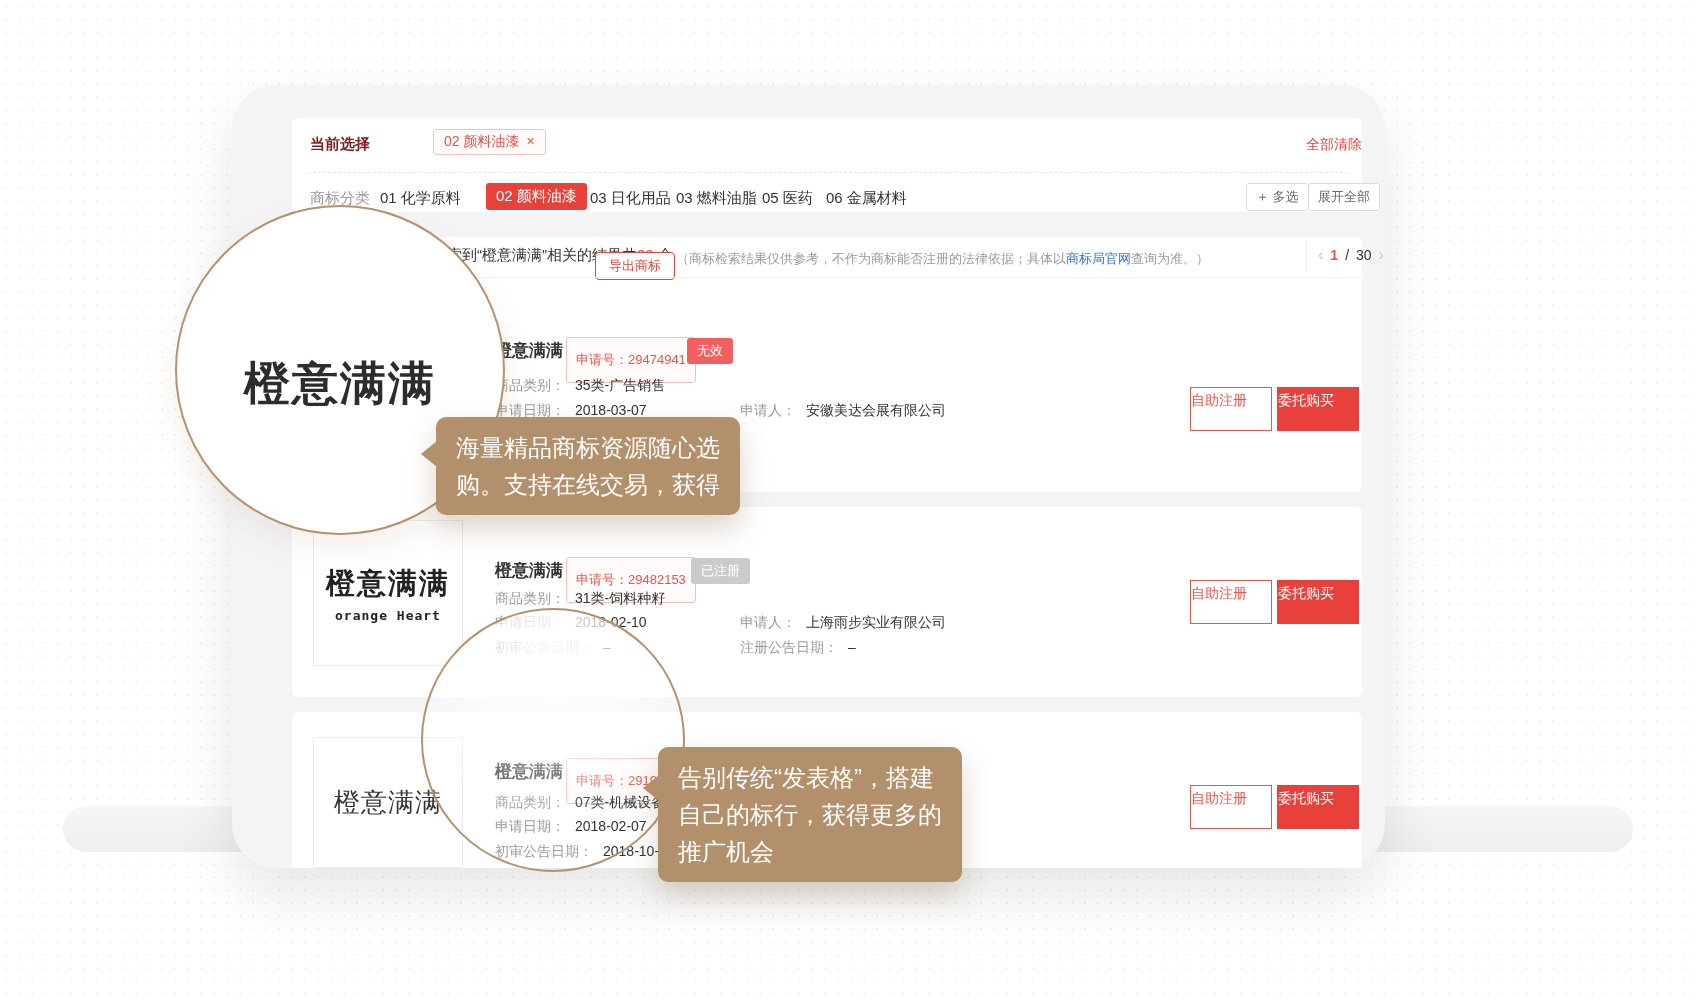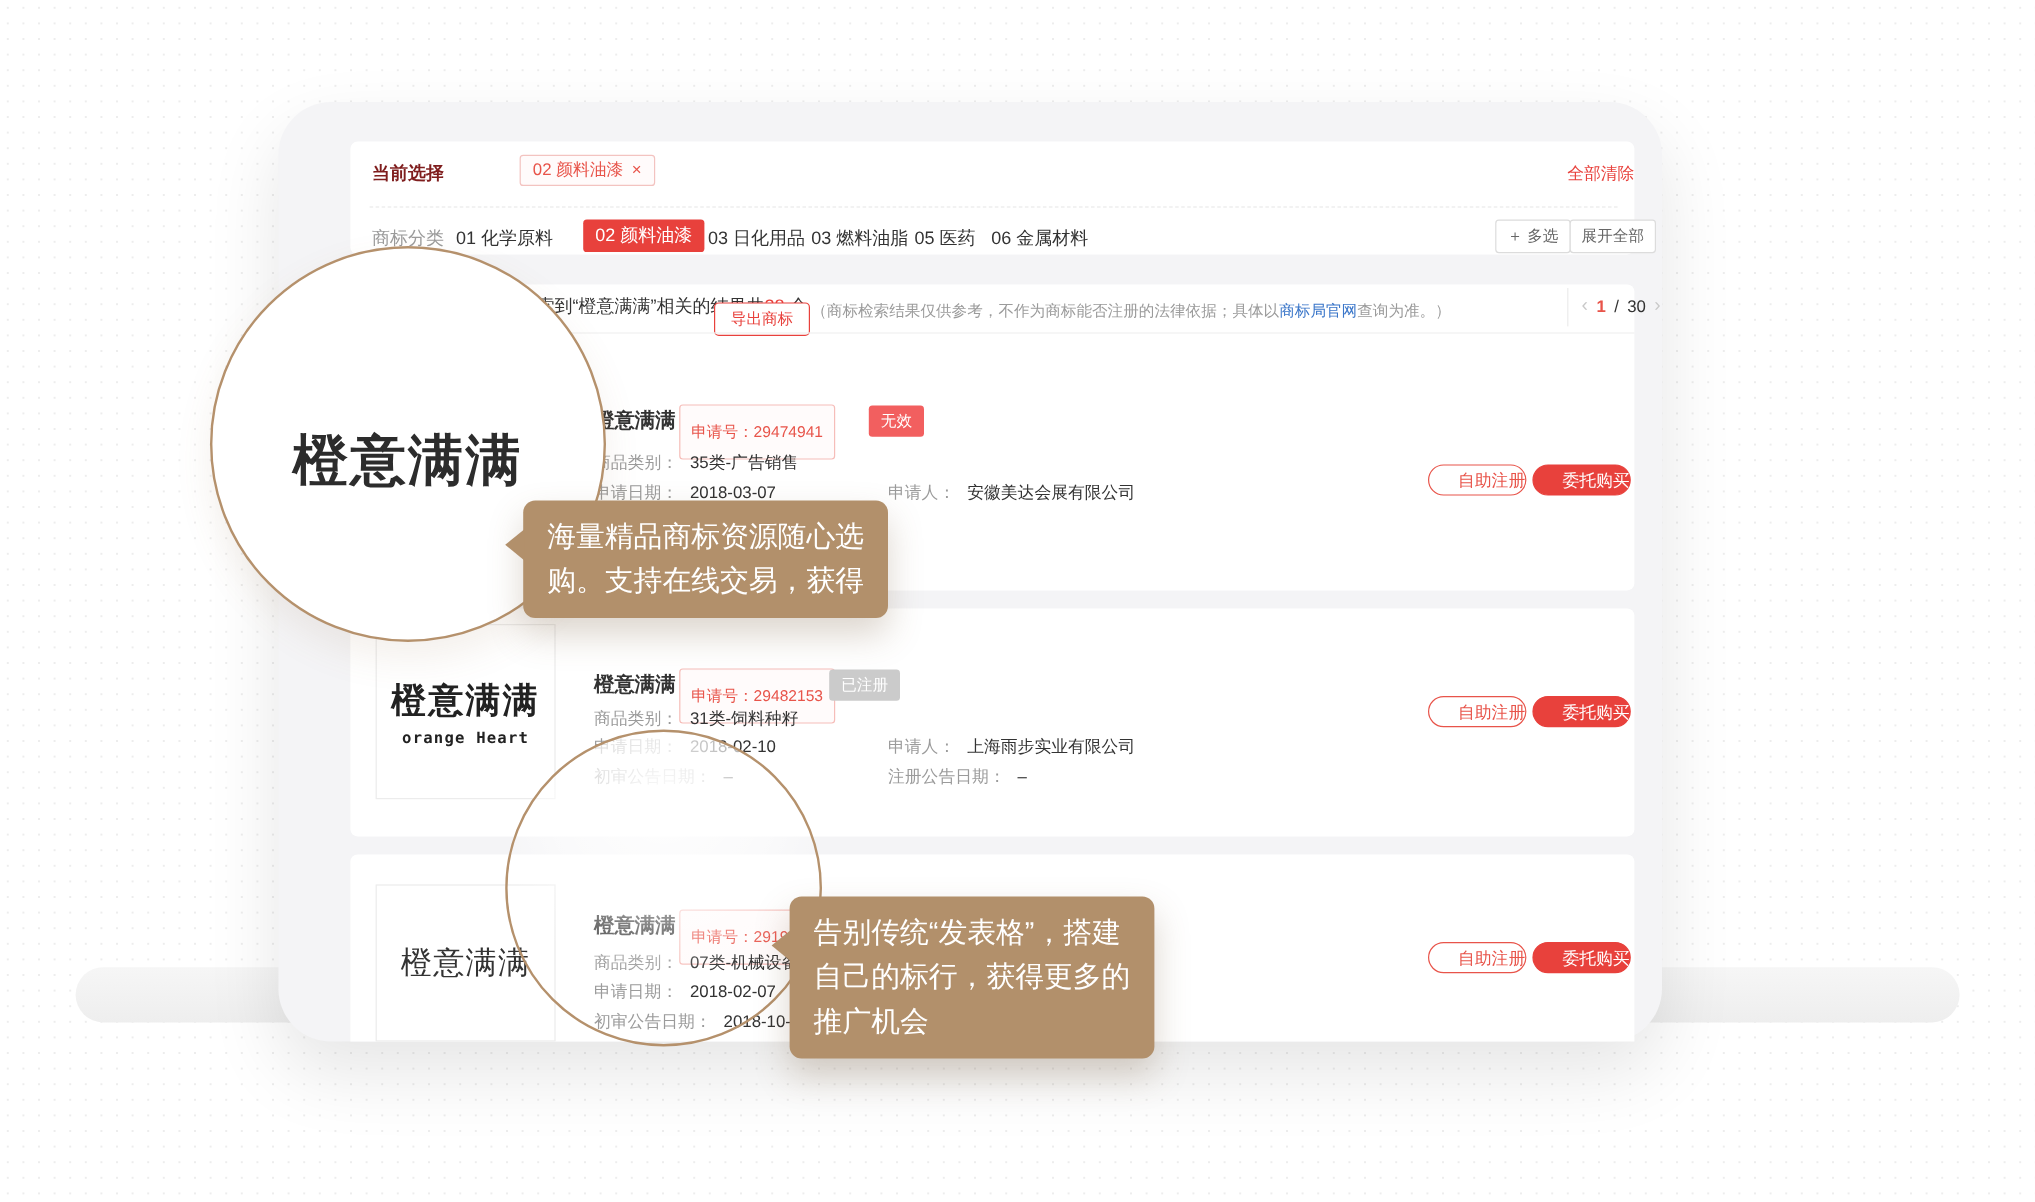--- a/index.html
+++ b/index.html
@@ -84,27 +84,27 @@
   .mark-plain{ font-size:24px; color:#333; letter-spacing:1px; }
   .mark-brush{ font-family:"DejaVu Serif","Liberation Serif",serif; font-weight:700; font-size:29px; color:#222; letter-spacing:2px; }
   .mark-sub{ font-family:"DejaVu Sans Mono","Liberation Mono",monospace; font-weight:700; font-size:13px; color:#222; margin-top:4px; letter-spacing:1px; }
 
   .row-title{ font-size:17px; font-weight:700; color:#333; }
   .appno-tag{
     font-size:13px; color:#e8544a; border:1px solid #f6bdb9; background:#fffbfb;
     border-radius:3px; padding:13px 9px;
   }
   .status-tag{ font-size:13px; color:#fff; border-radius:3px; padding:4px 10px; }
-  .status-invalid{ background:#f25f5f;margin-left:37px; }
+  .status-invalid{ background:#f25f5f; }
   .status-registered{ background:#cbcbcb; }
   .field{ font-size:14px; color:#333; }
   .field .lbl{ color:#9b9b9b; margin-right:10px; }
 
-  .btn{ width:82px; height:26px; line-height:24px; text-align:right; font-size:14px;
-        border-radius:13px; cursor:pointer; z-index:4; position:absolute; }
+  .btn{ width:82px; height:44px; line-height:24px; text-align:left; font-size:14px;
+        border-radius:0; cursor:pointer; z-index:4; position:absolute; }
   .btn-outline{ color:#e8544a; border:1px solid #e8544a; background:#fff; }
   .btn-fill{ color:#fff; background:#e8413c; border:1px solid #e8413c; }
 
   
   .circle{ position:absolute; border:2px solid #b5916c; border-radius:50%; z-index:10; }
   .circle-1{
     left:175px; top:205px; width:330px; height:330px; background:#fff;
     box-shadow:0 14px 30px rgba(150,110,70,.10);
     display:flex; align-items:center; justify-content:center;
   }

